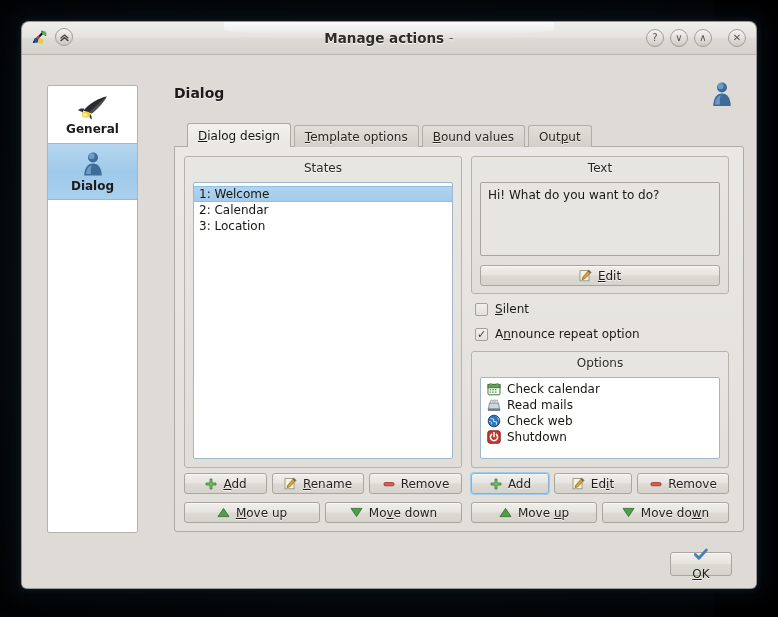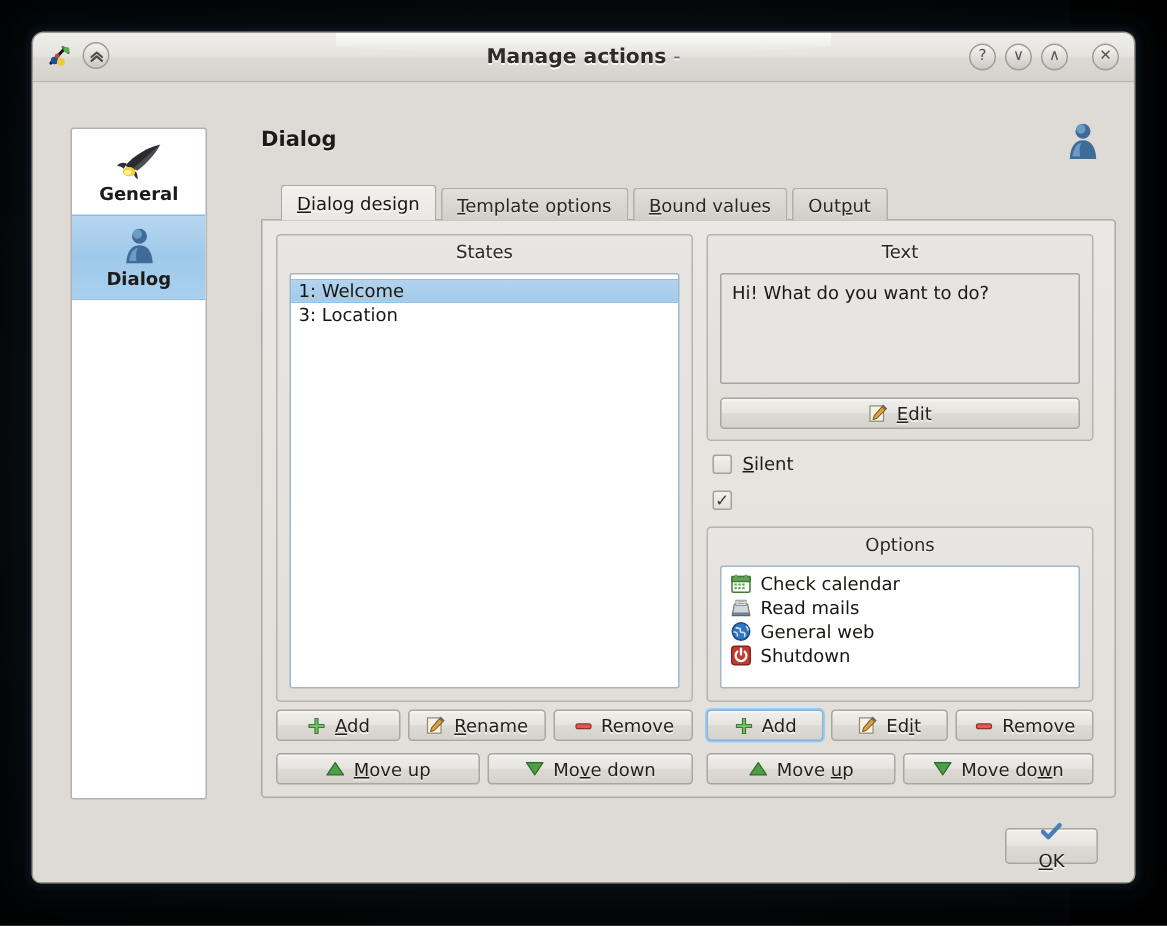--- a/index.html
+++ b/index.html
@@ -360,20 +360,23 @@
         <div class="tabpanel">
           <div class="tabpanel-inner">
 
             <div class="group" style="left:9px; top:9px; width:278px; height:312px;">
               <div class="group-title">States</div>
               <div class="listbox" style="position:absolute; left:8px; top:25px; right:8px; bottom:8px;">
                 <div class="list-row selected" style="margin-top:3px;">
                   <span>1: Welcome</span>
                 </div>
                 <div class="list-row">
+                  <span>2: Calendar</span>
+                </div>
+                <div class="list-row">
                   <span>3: Location</span>
                 </div>
               </div>
             </div>
 
             <div style="position:absolute; left:9px; top:326px; width:278px; display:flex; gap:5px;">
               <div class="btn" style="width:83px;">
                 <span class="ic">
                   <svg width="12" height="12" viewBox="0 0 12 12">
                       <path d="M5 1h2v4h4v2H7v4H5V7H1V5h4z" fill="#76c46a" stroke="#3c7a36" stroke-width=".8" stroke-linejoin="round"></path>
@@ -438,20 +441,21 @@
             </div>
 
             <div class="chk-row" style="left:300px; top:155px;">
               <span class="chk"></span>
               <span><u>S</u><span>ilent</span></span>
             </div>
             <div class="chk-row" style="left:300px; top:180px;">
               <span class="chk">
                 <span class="mark">✓</span>
               </span>
+              <span><span>A</span><u>n</u><span>nounce repeat option</span></span>
             </div>
 
             <div class="group" style="left:296px; top:204px; width:258px; height:117px;">
               <div class="group-title">Options</div>
               <div class="listbox" style="position:absolute; left:8px; top:25px; right:8px; bottom:8px; padding-top:3px;">
                 <div class="list-row">
                   <span class="ic">
                     <svg width="14" height="14" viewBox="0 0 14 14">
                       <rect x="1" y="2.4" width="12" height="10.4" rx="1" fill="#ffffff" stroke="#3e7a35" stroke-width="1"></rect>
                       <rect x="1" y="2.4" width="12" height="3.3" fill="#5aa84b" stroke="#3e7a35" stroke-width="1"></rect>
@@ -485,21 +489,21 @@
                 </div>
                 <div class="list-row">
                   <span class="ic">
                     <svg width="14" height="14" viewBox="0 0 14 14">
                       <circle cx="7" cy="7" r="5.8" fill="#2f74bd" stroke="#1d4c80" stroke-width="1"></circle>
                       <path d="M3.4 4.4 C4.6 5 5.2 4.4 6.4 5 C7 5.6 6 6.4 6.6 7.2 C7.2 8 8.6 7.2 9.4 8 C10 8.8 9 10 9.6 10.6" stroke="#c8dff3" stroke-width="1.1" fill="none"></path>
                       <path d="M2 7.4 C4 7 5 8.6 4.6 10.4" stroke="#c8dff3" stroke-width="1" fill="none"></path>
                       <path d="M10.4 3.4 C11.4 4.2 11.8 5.4 11.6 6.4" stroke="#c8dff3" stroke-width="1" fill="none"></path>
                     </svg>
                   </span>
-                  <span>General web</span>
+                  <span>Check web</span>
                 </div>
                 <div class="list-row">
                   <span class="ic">
                     <svg width="14" height="14" viewBox="0 0 14 14">
                       <rect x="0.8" y="0.8" width="12.4" height="12.4" rx="2.2" fill="#c23b33" stroke="#86241e" stroke-width="1"></rect>
                       <path d="M4.6 4.4 A3.6 3.6 0 1 0 9.4 4.4" stroke="#ffffff" stroke-width="1.5" fill="none" stroke-linecap="round"></path>
                       <path d="M7 2.4 V6.4" stroke="#ffffff" stroke-width="1.5" stroke-linecap="round"></path>
                     </svg>
                   </span>
                   <span>Shutdown</span>

